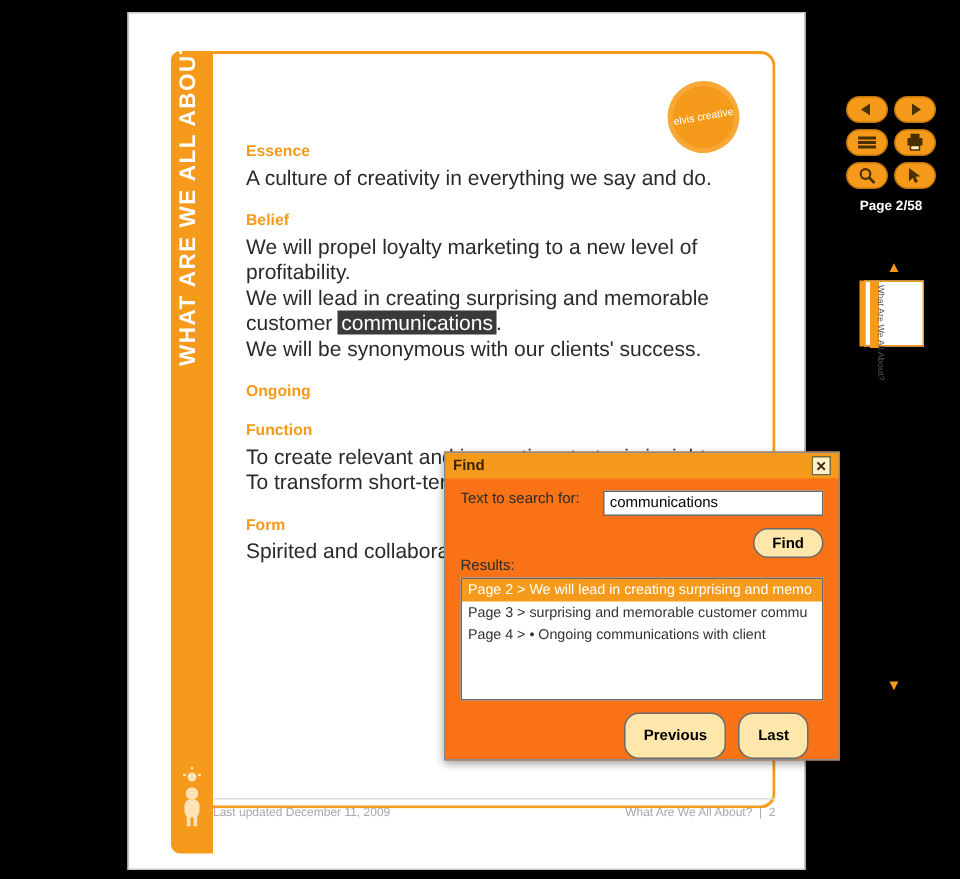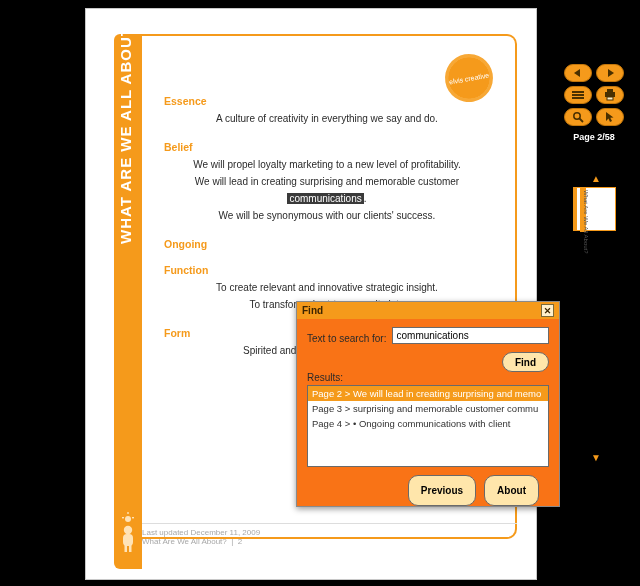--- a/index.html
+++ b/index.html
@@ -61,29 +61,29 @@
     position: absolute;
     right: 22px; top: 18px;
     width: 48px; height: 48px;
     border-radius: 50%;
     background: radial-gradient(circle at 50% 50%, #f59a1b 0 60%, #f7a836 61% 100%);
     display:flex;align-items:center;justify-content:center;
     color:#fff;font-size:7px;transform:rotate(-10deg);
   }
 
   h5.section { color:#f59a1b; font-weight:bold; font-size:10.5px; margin-top:14px; margin-bottom:3px;}
-  p.body { color:#2a2a2a; font-size:10px; line-height:17px;text-align:center; }
+  p.body { color:#2a2a2a; font-size:14px; line-height:17px; }
   .hl { background:#3a3a3a; color:#fff; padding:0 2px;}
 
   .footer {
     position:absolute; left:56px; bottom:33px;
     width:375px; border-top:1px solid #ddd;
     padding-top:4px;
     display:flex; justify-content:space-between;
-    color:#a8a8a8; font-size:8px;flex-direction:column;
+    color:#a8a8a8; font-size:8px;
   }
 
   
   .toolcluster {
     position:absolute; left:558px; top:64px;
     width:72px;
   }
   .toolrow { display:flex; gap:4px; margin-bottom:4px; justify-content:center;}
   .tbtn {
     width:28px; height:18px;
@@ -132,21 +132,21 @@
     font-size:10px;color:#2a2a2a;
   }
   .dlg-title{
     height:17px;background:#f59a1b;color:#3b2400;
     padding:2px 5px;font-weight:bold;font-size:10px;
     display:flex;justify-content:space-between;align-items:center;
   }
   .dlg-x{width:13px;height:13px;background:#fff0cc;border:1px solid #7a6a3a;
     display:flex;align-items:center;justify-content:center;font-size:9px;}
   .dlg-body{padding:8px 10px 8px 10px;}
-  .dlg-row{display:flex;align-items:flex-end;gap:6px;margin-bottom:8px;}
+  .dlg-row{display:flex;align-items:flex-start;gap:16px;margin-bottom:8px;}
   .dlg-row label{white-space:nowrap;}
   .dlg-row input{flex:1;height:17px;border:1px solid #6a6a6a;padding:0 3px;font-size:10px;}
   .dlg-findbtn{float:right;height:20px;padding:0 12px;border:1px solid #6a6a6a;border-radius:10px;background:#ffe6ab;font-size:10px;font-weight:bold;}
   .dlg-reslabel{clear:both;margin-top:8px;margin-bottom:2px;}
   .dlg-list{border:1px solid #6a6a6a;background:#fff;height:82px;overflow:hidden;}
   .dlg-item{padding:2px 4px;font-size:9.5px;color:#333;white-space:nowrap;overflow:hidden;text-overflow:ellipsis;}
   .dlg-item.sel{background:#f59a1b;color:#fff;}
   .dlg-foot{display:flex;justify-content:flex-end;gap:8px;padding:8px 10px 0;}
   .dlg-nav{height:31px;padding:0 12px;border:1px solid #6a6a6a;border-radius:10px;background:#ffe6ab;font-size:10px;font-weight:bold;}
 </style>
@@ -268,16 +268,16 @@
     </div>
     <button class="dlg-findbtn">Find</button>
     <div class="dlg-reslabel">Results:</div>
     <div class="dlg-list">
       <div class="dlg-item sel">Page 2 &gt; We will lead in creating surprising and memo</div>
       <div class="dlg-item">Page 3 &gt; surprising and memorable customer commu</div>
       <div class="dlg-item">Page 4 &gt; • Ongoing communications with client</div>
     </div>
     <div class="dlg-foot">
       <button class="dlg-nav">Previous</button>
-      <button class="dlg-nav">About</button>
+      <button class="dlg-nav">Last</button>
     </div>
   </div>
 </div>
 
 </body></html>

